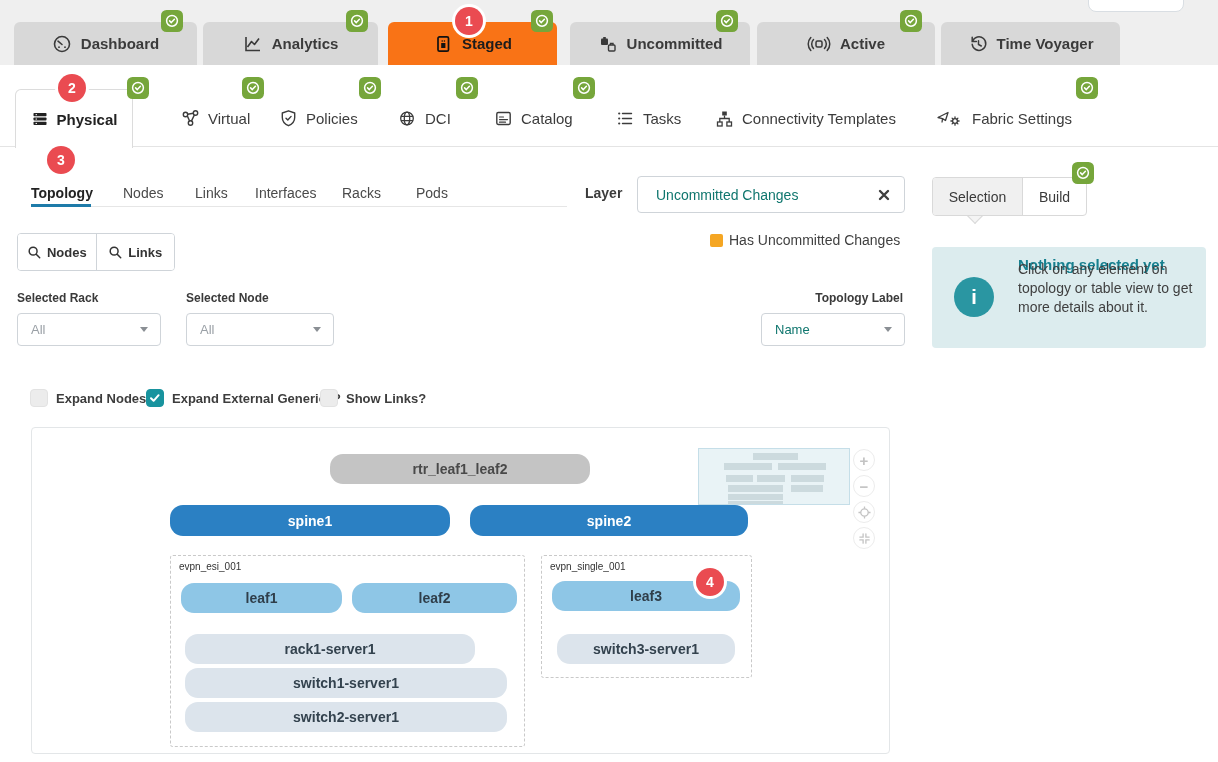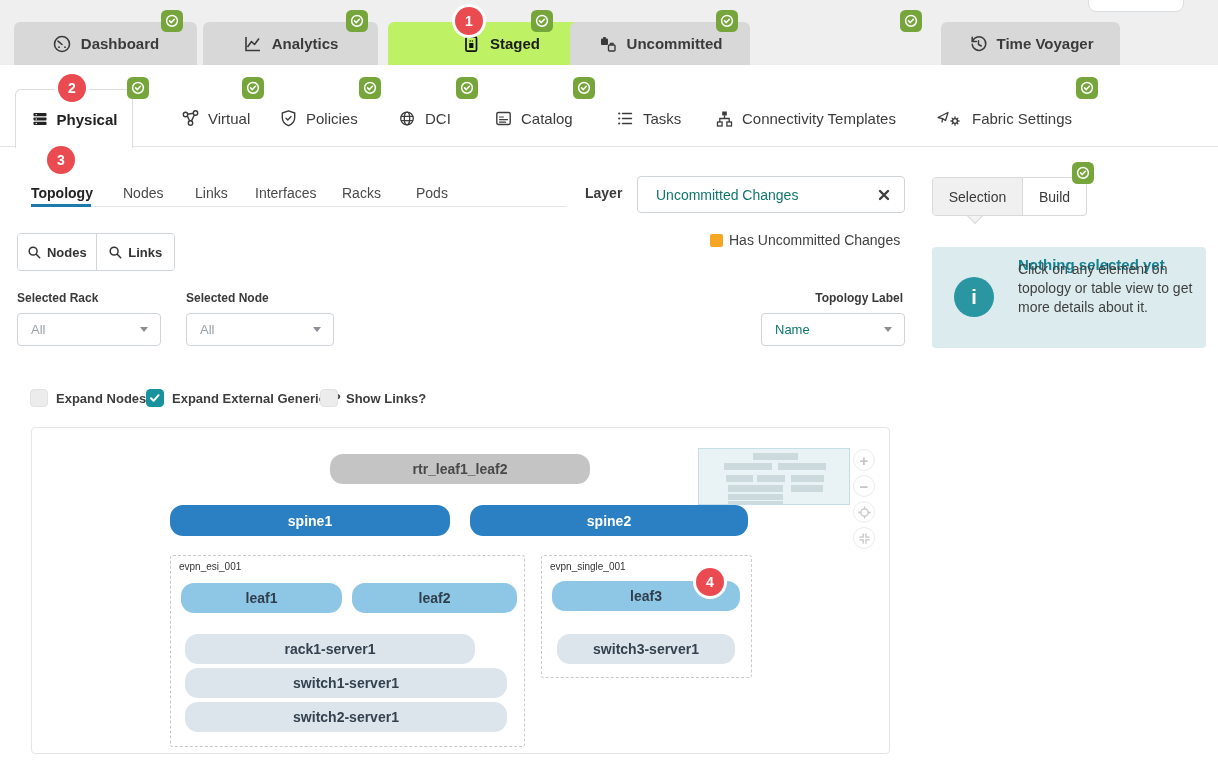--- a/index.html
+++ b/index.html
@@ -4,21 +4,21 @@
 <style>
   html,body{margin:0;padding:0;background:#fff;}
   #app{position:relative;width:1218px;height:762px;overflow:hidden;background:#fff;
        font-family:"Liberation Sans",sans-serif;color:#3b3b3b;}
   .abs{position:absolute;}
   
   .top-strip{left:0;top:0;width:1218px;height:65px;background:#efefef;}
   .tab-top{top:22px;height:43px;background:#d8d8d8;border-radius:6px 6px 0 0;
            display:flex;align-items:center;justify-content:center;gap:9px;
            font-size:15px;font-weight:700;color:#3b3b3b;cursor:pointer;}
-  .tab-top.active{background:#bef264;color:#1c1c1c;padding-left:28px;}
+  .tab-top.active{background:#f97316;color:#1c1c1c;}
   .partial-box{background:#fff;border:1px solid #d9dee3;border-radius:8px;}
   
   .gcheck{width:22px;height:22px;z-index:6;}
   .rbadge{width:28px;height:28px;border-radius:50%;background:#ea4b51;color:#fff;
           font-size:14px;font-weight:700;display:flex;align-items:center;justify-content:center;
           box-shadow:0 0 0 3px #fff;z-index:7;}
   
   .bp-line{left:0;top:146px;width:1218px;height:1px;background:#e4e4e4;z-index:1;}
   .bp-tabbox{left:15px;top:89px;width:116px;height:58px;background:#fff;z-index:2;
              border:1px solid #dcdcdc;border-bottom:none;border-radius:6px 6px 0 0;
@@ -116,20 +116,30 @@
   </div>
   <div class="abs tab-top" style="left:570px;width:180px;">
     <svg width="20" height="20" viewBox="0 0 20 20">
         <rect x="3" y="4.5" width="7" height="6.5" rx="1" fill="#3a3a3a"></rect>
         <rect x="5.2" y="3" width="2.6" height="2" fill="#3a3a3a"></rect>
         <rect x="10.5" y="11" width="6.5" height="6" rx="1" fill="none" stroke="#3a3a3a" stroke-width="1.4"></rect>
         <path d="M12.5 11 v-1.6 h2.5 v1.6" fill="none" stroke="#3a3a3a" stroke-width="1.4"></path>
       </svg>
     <span>Uncommitted</span>
   </div>
+  <div class="abs tab-top" style="left:757px;width:178px;">
+    <svg width="24" height="20" viewBox="0 0 24 20">
+        <rect x="9" y="7" width="6" height="6" rx="1.5" fill="none" stroke="#3a3a3a" stroke-width="1.5"></rect>
+        <path d="M6.5 5.5 a6.5 6.5 0 0 0 0 9" fill="none" stroke="#3a3a3a" stroke-width="1.5" stroke-linecap="round"></path>
+        <path d="M3.8 3.5 a9.5 9.5 0 0 0 0 13" fill="none" stroke="#3a3a3a" stroke-width="1.5" stroke-linecap="round"></path>
+        <path d="M17.5 5.5 a6.5 6.5 0 0 1 0 9" fill="none" stroke="#3a3a3a" stroke-width="1.5" stroke-linecap="round"></path>
+        <path d="M20.2 3.5 a9.5 9.5 0 0 1 0 13" fill="none" stroke="#3a3a3a" stroke-width="1.5" stroke-linecap="round"></path>
+      </svg>
+    <span>Active</span>
+  </div>
   <div class="abs tab-top" style="left:941px;width:179px;">
     <svg width="20" height="20" viewBox="0 0 20 20">
         <path d="M4.2 3.2 v4.2 h4.2" fill="none" stroke="#3a3a3a" stroke-width="1.5" stroke-linecap="round"></path>
         <path d="M4.6 7.2 a6.8 6.8 0 1 1 -0.4 3" fill="none" stroke="#3a3a3a" stroke-width="1.5" stroke-linecap="round"></path>
         <path d="M10.5 6.8 V10.5 L13.3 12" fill="none" stroke="#3a3a3a" stroke-width="1.5" stroke-linecap="round"></path>
       </svg>
     <span>Time Voyager</span>
   </div>
 
   <span class="abs gcheck" style="left:161px;top:10px;">

